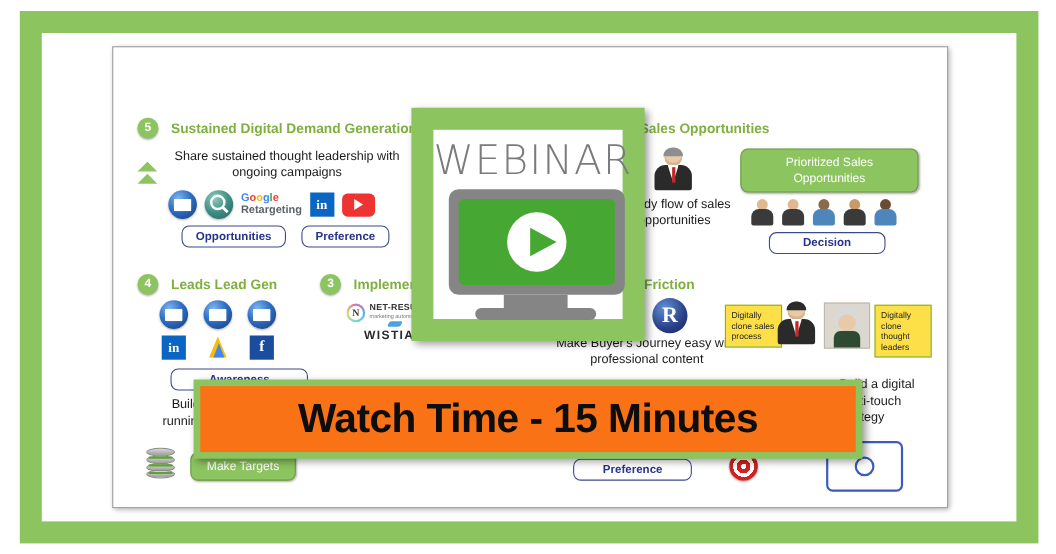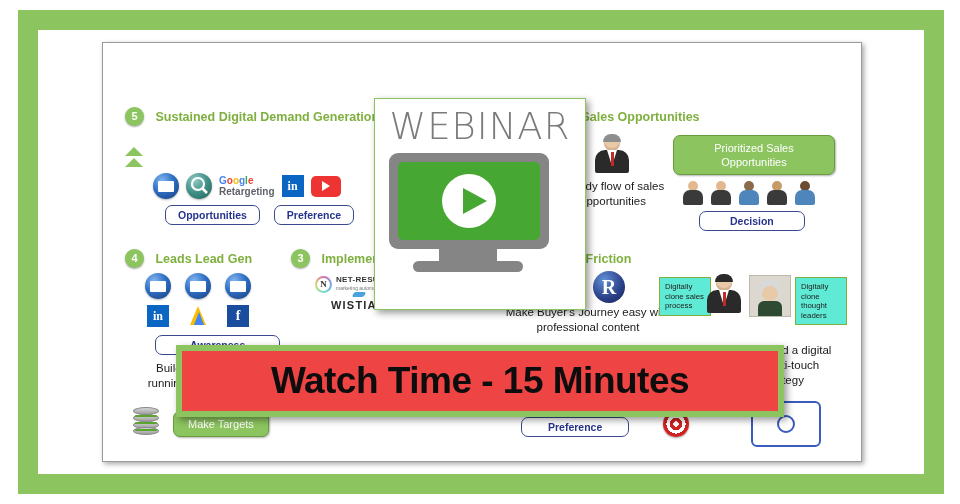--- a/index.html
+++ b/index.html
@@ -120,21 +120,21 @@
   .db-stack{display:inline-block;width:26px;height:28px;position:relative;vertical-align:bottom;}
   .db-stack i{position:absolute;left:0;width:26px;height:8px;border-radius:50%/4px;
     background:linear-gradient(#d6d6d6,#9e9e9e);border:1px solid #8a8a8a;box-sizing:border-box;}
   .db-ring{position:absolute;left:2px;width:22px;height:2px;background:#5aa52d;border-radius:2px;}
 
   .target{display:inline-block;width:26px;height:26px;border-radius:50%;
     background:radial-gradient(circle,#fff 0 14%,#cf2222 14% 34%,#fff 34% 52%,#cf2222 52% 72%,#1a1a1a 72% 100%);
     box-shadow:0 1px 2px rgba(0,0,0,.35);vertical-align:bottom;}
 
   .callout{
-    border:1px solid #7fb03f;background:#5eead4;color:#222;font-size:7.8px;line-height:9.5px;
+    border:1px solid #7fb03f;background:#fde047;color:#222;font-size:7.8px;line-height:9.5px;
     padding:4px 5px;display:inline-block;text-align:left;width:40px;
   }
 
   .arrow-up{width:0;height:0;border-left:9px solid transparent;border-right:9px solid transparent;
     border-bottom:9px solid #8CC45F;margin:0 auto 2px auto;}
 
   .nr-logo{display:flex;align-items:center;gap:4px;}
   .nr-circle{width:17px;height:17px;border-radius:50%;position:relative;
     background:conic-gradient(#d86fb0,#6fa8e8,#6fe0c8,#d8d86f,#d86fb0);}
   .nr-circle:after{content:"";position:absolute;left:2px;top:2px;width:13px;height:13px;border-radius:50%;background:#fff;}
@@ -143,21 +143,21 @@
   .nr-text{font-size:8px;font-weight:bold;color:#333;line-height:9px;letter-spacing:.3px;}
   .nr-text small{display:block;font-size:5px;font-weight:normal;color:#777;letter-spacing:0;}
   .wistia{font-size:11px;letter-spacing:1.2px;color:#2b2b2b;font-weight:600;position:relative;}
   .wistia .swoosh{position:absolute;left:22px;top:-7px;width:12px;height:5px;background:#4aa3df;
     border-radius:2px;transform:skewX(-25deg);}
 
   
   .webinar-card{
     position:absolute;left:374px;top:98px;width:212px;height:212px;
     background:#8CC45F;box-shadow:3px 3px 7px rgba(0,0,0,.4);
-    box-sizing:border-box;padding:1px;
+    box-sizing:border-box;padding:20px;
   }
   .webinar-inner{background:#ffffff;width:100%;height:100%;position:relative;}
   .webinar-word{
     position:absolute;top:6px;left:0;width:100%;text-align:center;
     font-size:37px;color:#7b7b7b;letter-spacing:1px;font-family:"DejaVu Sans", sans-serif;font-weight:300;
   }
   .monitor{position:absolute;left:14px;top:54px;width:160px;height:96px;background:#858585;border-radius:9px;}
   .screen{position:absolute;left:9px;top:9px;width:142px;height:78px;background:#46a832;border-radius:5px;}
   .playcirc{position:absolute;left:50%;top:50%;transform:translate(-50%,-50%);
     width:54px;height:54px;border-radius:50%;background:#fff;}
@@ -165,39 +165,40 @@
     border-left:24px solid #46a832;border-top:13px solid transparent;border-bottom:13px solid transparent;}
   .mon-neck{position:absolute;left:64px;top:150px;width:58px;height:12px;background:#858585;}
   .mon-base{position:absolute;left:38px;top:162px;width:110px;height:11px;background:#858585;border-radius:6px;}
 
   
   .watch-banner{
     position:absolute;left:176px;top:345px;width:608px;height:72px;
     background:#8CC45F;box-shadow:3px 3px 7px rgba(0,0,0,.4);box-sizing:border-box;padding:6px;
   }
   .watch-inner{
-    background:#ef4444;width:100%;height:100%;display:flex;align-items:center;justify-content:center;
+    background:#f97316;width:100%;height:100%;display:flex;align-items:center;justify-content:center;
   }
   .watch-text{font-size:37px;font-weight:bold;color:#0d0d0d;letter-spacing:-.5px;white-space:nowrap;}
 </style>
 </head>
 <body>
 
 <div class="stage">
 
   <div class="green-frame"></div>
   <div class="white-inner"></div>
 
   <div class="slide">
 
 
     <div class="step-head" style="left:22px;top:64px;">
       <span class="step-badge">5</span>
       <span class="lbl">Sustained Digital Demand Generation</span>
     </div>
+    <div class="body-txt" style="left:38px;top:92px;width:240px;">Share sustained thought leadership with ongoing campaigns</div>
     <div style="position:absolute;left:22px;top:104px;">
       <div class="arrow-up"></div>
         <div class="arrow-up"></div>
     </div>
     <div style="position:absolute;left:50px;top:130px;display:flex;align-items:center;gap:7px;">
       <span class="ico ico-mail"></span>
       <span class="ico ico-seo">
         <svg width="26" height="26" style="position:absolute;left:0;top:0;">
           <circle cx="12" cy="11" r="6" fill="none" stroke="#ffffff" stroke-width="2.2"></circle>
           <line x1="16" y1="15" x2="21" y2="20" stroke="#ffffff" stroke-width="2.6"></line>

